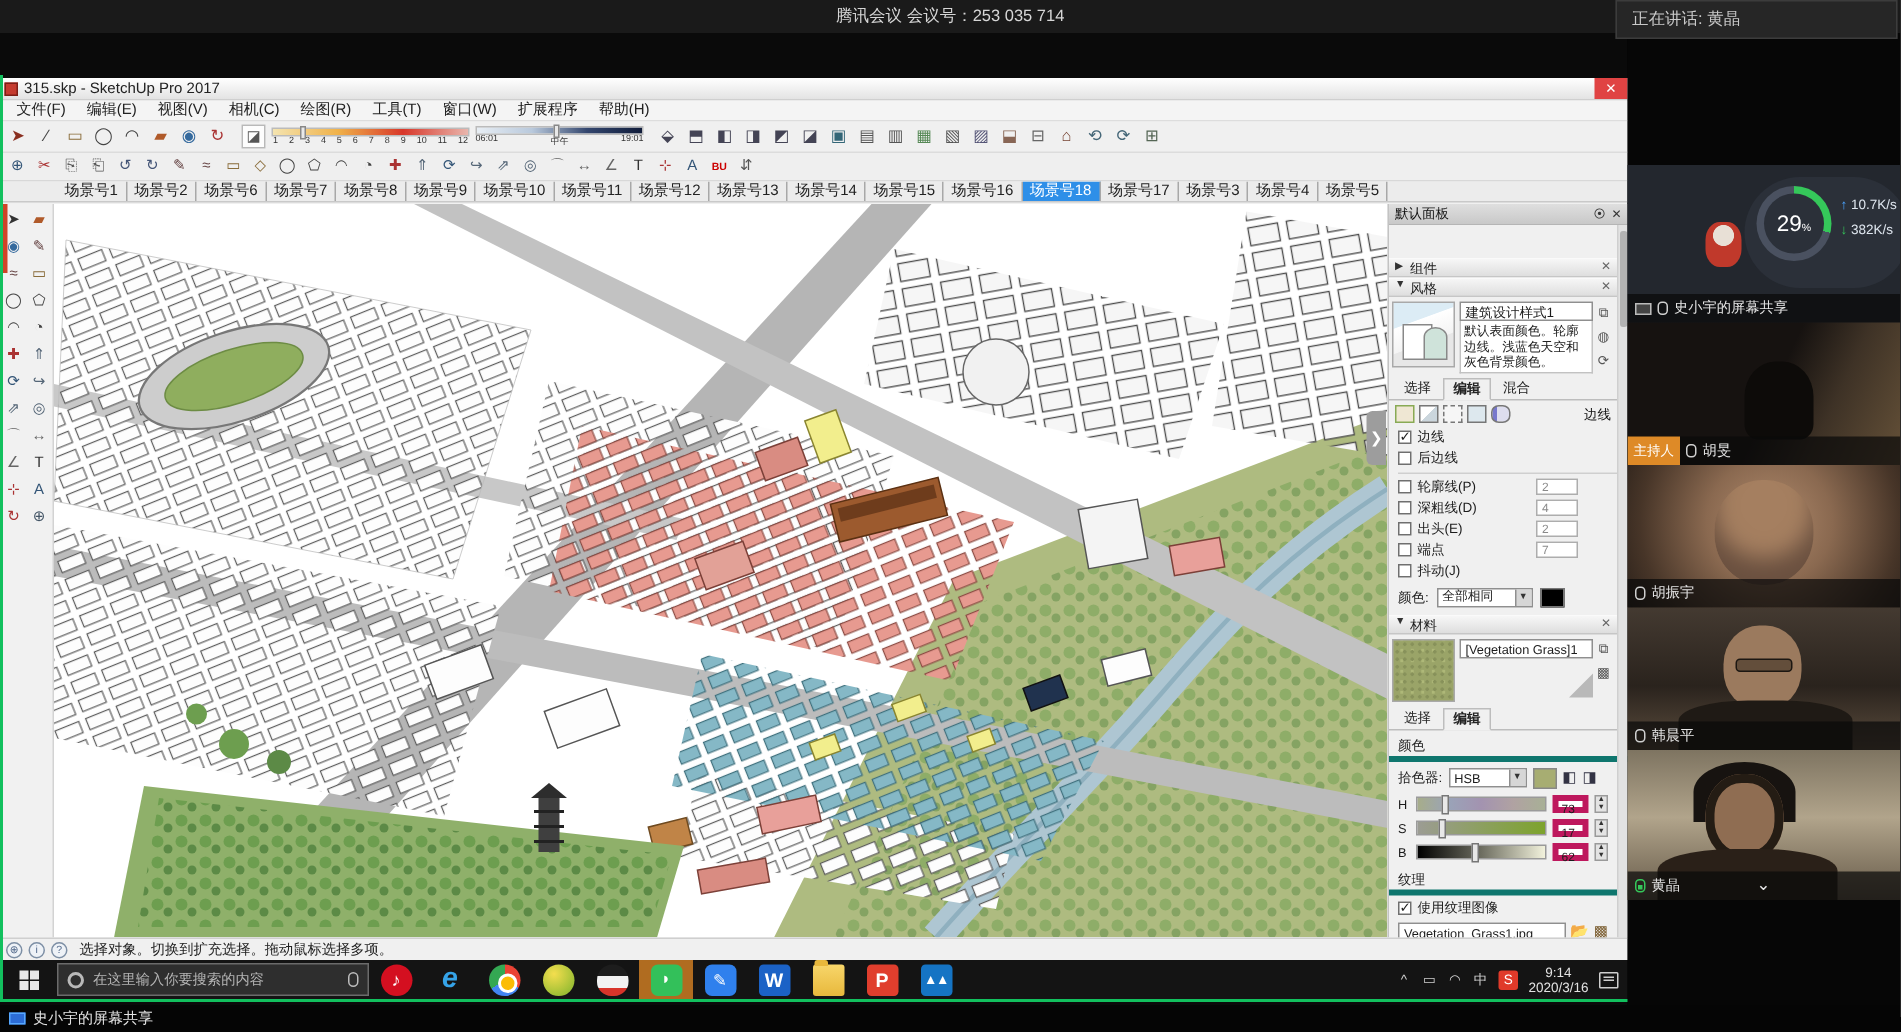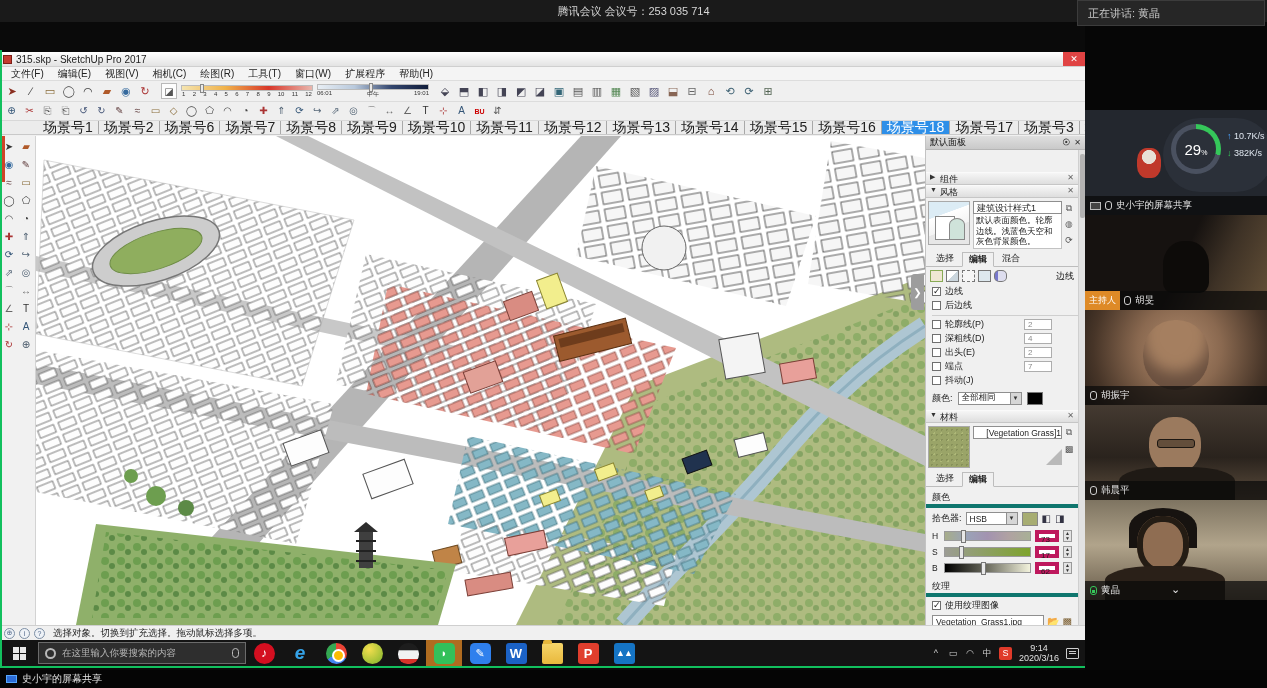--- a/index.html
+++ b/index.html
@@ -43,21 +43,21 @@
   .sw-months { width:132px; }
   .sw-months .bar { height:6px; background:linear-gradient(90deg,#f4e4b0,#f0b24a,#d8372a,#e9b6ad); border:1px solid #bbb; position:relative; }
   .sw-months .bar i { position:absolute; left:14%; top:-2px; width:4px; height:9px; background:#e9e9e9; border:1px solid #888; }
   .sw-months .nums { display:flex; justify-content:space-between; font-size:6px; color:#333; padding:0 1px; }
   .sw-time { width:112px; }
   .sw-time .bar { height:6px; background:linear-gradient(90deg,#e8eef4,#b9c9dc,#33466e,#101c3a); border:1px solid #bbb; position:relative; }
   .sw-time .bar i { position:absolute; left:46%; top:-2px; width:4px; height:9px; background:#e9e9e9; border:1px solid #888; }
   .sw-time .lbls { display:flex; justify-content:space-between; font-size:6px; color:#333; }
 
   .sk-scenetabs { height:14px; background:#ececec; border-bottom:1px solid #c9c9c9; display:flex; align-items:center; padding-left:38px; overflow:hidden; }
-  .scene-tab { font-size:14px; color:#222; padding:0 5px; line-height:13px; border-right:1px solid #a8a8a8; white-space:nowrap; }
+  .scene-tab { font-size:10px; color:#222; padding:0 5px; line-height:13px; border-right:1px solid #a8a8a8; white-space:nowrap; }
   .scene-tab.active { background:#2e8fe8; color:#fff; }
 
   .sk-main { position:absolute; left:0; top:84px; width:1085px; height:489px; display:flex; }
   .sk-palette { width:36px; background:#f1f1f1; border-right:1px solid #d3d3d3; padding-top:2px;
     display:grid; grid-template-columns:17px 17px; grid-auto-rows:18px; justify-content:center; gap:0; position:relative; }
   .pal-accent { position:absolute; left:0; top:0; width:5px; height:46px; background:#cf4428; z-index:2; }
   .pal-ic { width:17px; height:17px; display:flex; align-items:center; justify-content:center; border:1px solid transparent; }
   .pal-ic span { font-size:10px; color:#555; line-height:1; }
 
   .sk-viewport { flex:1; background:#fff; position:relative; overflow:hidden; }
@@ -111,21 +111,21 @@
   .val-box { margin-left:auto; margin-right:26px; width:28px; height:11px; background:#fff; border:1px solid #adadad; color:#8a8a8a;
     font-size:8px; line-height:10px; padding-left:3px; }
   .hr { border-top:1px solid #cfcfcf; margin:2px 6px 2px 6px; }
 
   .color-row { padding:4px 6px 5px 6px; gap:5px; }
   .dd { width:64px; height:13px; background:#fff; border:1px solid #8f8f8f; display:flex; align-items:center; }
   .dd .v { flex:1; font-size:8.5px; padding-left:3px; }
   .dd .a { width:11px; height:11px; background:#d6d6d6; border-left:1px solid #8f8f8f; font-size:6px; text-align:center; line-height:11px; color:#333; }
   .swatch { width:16px; height:13px; background:#000; border:1px solid #777; }
 
-  .mat-body { display:flex; padding:3px 2px 2px 2px; margin-right:7px;text-align:right; }
+  .mat-body { display:flex; padding:3px 2px 2px 2px; margin-right:7px; }
   .mat-thumb { width:42px; height:42px; border:1px solid #a9a9a9; background:#9aa468;
     background-image:radial-gradient(#87915a 1px,transparent 1px),radial-gradient(#aeb878 1px,transparent 1px);
     background-size:5px 5px,7px 7px; background-position:0 0,2px 3px; }
   .mat-right { flex:1; padding-left:3px; }
   .mat-name { background:#fff; border:1px solid #8f8f8f; height:13px; line-height:12px; padding-left:3px; font-size:8.5px; }
   .mat-corner { width:0; height:0; border-left:16px solid transparent; border-bottom:16px solid #b9b9b9; margin-left:auto; margin-top:10px; }
 
   .mat-color-h, .mat-tex-h { padding:2px 6px 0 6px; font-size:9px; border-bottom:4px solid #0f766e; margin:2px 0 2px 0; }
   .picker-row { padding:2px 6px; gap:4px; }
   .pk-swatch { width:16px; height:14px; background:#a7ad72; border:1px solid #888; }

